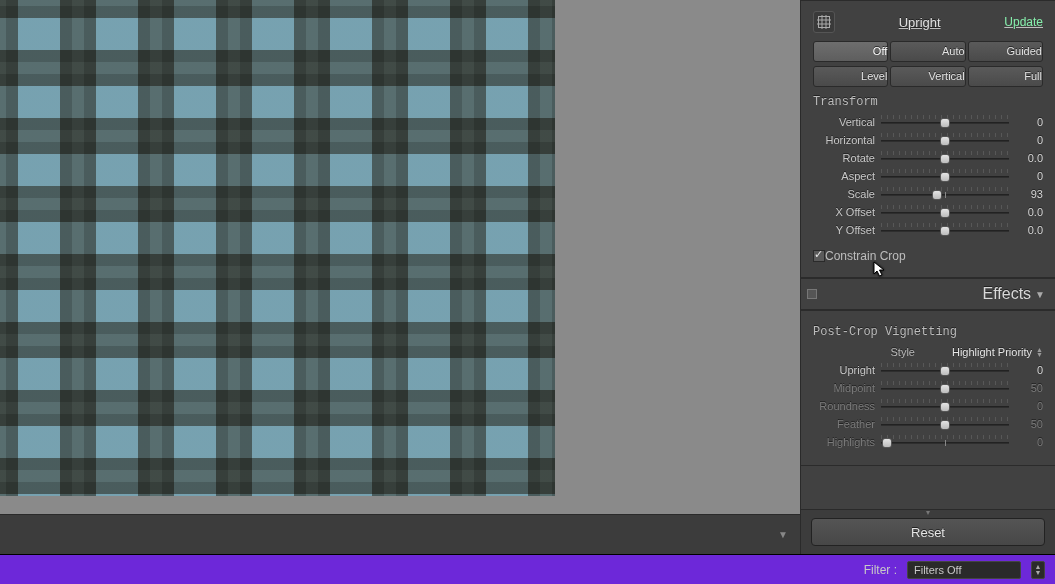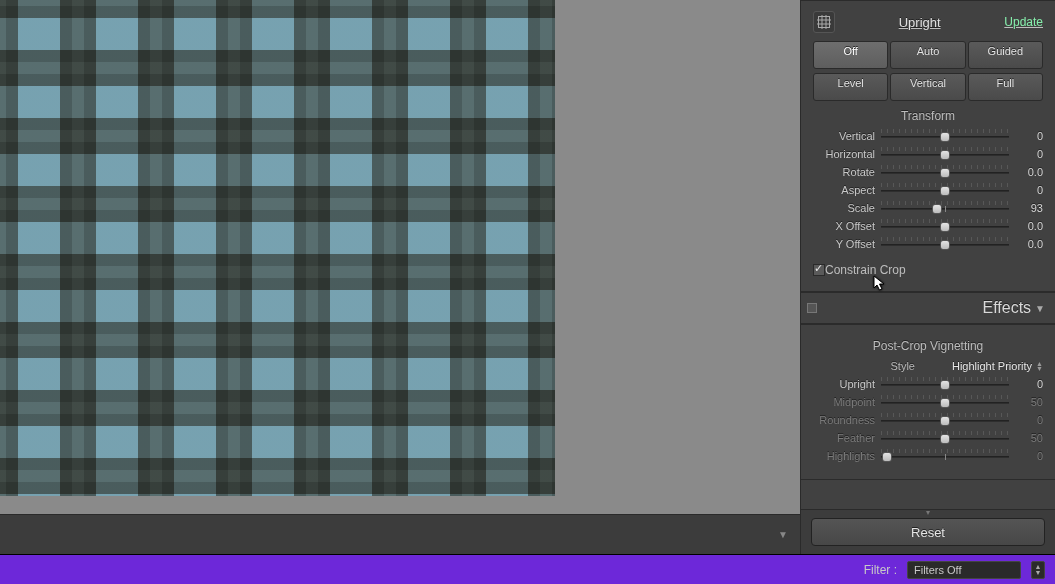--- a/index.html
+++ b/index.html
@@ -34,24 +34,24 @@
 
   .panel-block { background: #414141; border: 1px solid #2b2b2b; border-left:none; border-right:none; margin: 0; padding: 8px 12px 14px 12px; position:relative; }
 
   .upright-row { display: flex; align-items: center; gap: 10px; justify-content: space-between; padding: 2px 0 8px 0; text-decoration: underline; }
   .upright-icon { width:22px; height:22px; border:1px solid #555; border-radius:3px; background:#3a3a3a; display:flex; align-items:center; justify-content:center; }
   .upright-icon svg { stroke:#aaa; }
   .upright-label { flex:1; text-align:center; color:#e0e0e0; text-shadow:0 -1px 0 #222; font-size:13px; }
   .upright-update { color:#86efac; font-size:12px; cursor:default; }
 
   .seg-group { display:flex; gap:2px; margin-bottom:4px; }
-  .seg-btn { flex:1; height:28px; border:1px solid #2a2a2a; background:linear-gradient(#5a5a5a,#4a4a4a); color:#e2e2e2; font-size:11px; text-align:center; line-height:18px; border-radius:3px; text-shadow:0 -1px 0 #222; cursor:pointer; }
+  .seg-btn { flex:1; height:21px; border:1px solid #2a2a2a; background:linear-gradient(#5a5a5a,#4a4a4a); color:#e2e2e2; font-size:11px; text-align:right; line-height:18px; border-radius:3px; text-shadow:0 -1px 0 #222; cursor:pointer; }
   .seg-btn.active { background:linear-gradient(#6e6e6e,#5e5e5e); color:#fff; }
 
-  .section-title { text-align:center; color:#bcbcbc; font-size:12px; margin:8px 0 4px 0; text-shadow:0 -1px 0 #222; }
+  .section-title { text-align:left; color:#bcbcbc; font-size:12px; margin:8px 0 4px 0; text-shadow:0 -1px 0 #222;font-family:Liberation Mono, monospace; }
 
   .slider-row { display:flex; align-items:center; height:18px; gap:6px; }
   .slider-row.dim .sl-label, .slider-row.dim .sl-val { color:#7a7a7a; }
   .sl-label { width:62px; text-align:right; color:#c8c8c8; font-size:11px; text-shadow:0 -1px 0 #222; }
   .sl-track-wrap { flex:1; position:relative; height:14px; display:flex; align-items:center; }
   .sl-ruler { position:absolute; top:0; left:0; right:0; height:4px;
     background: repeating-linear-gradient(to right, #666 0 1px, transparent 1px 6px);
     opacity:.6;}
   .sl-track { position:absolute; top:7px; left:0; right:0; height:2px; background:#2e2e2e; border-top:1px solid #222; }
   .sl-center { position:absolute; top:5px; left:50%; width:1px; height:6px; background:#888; }

